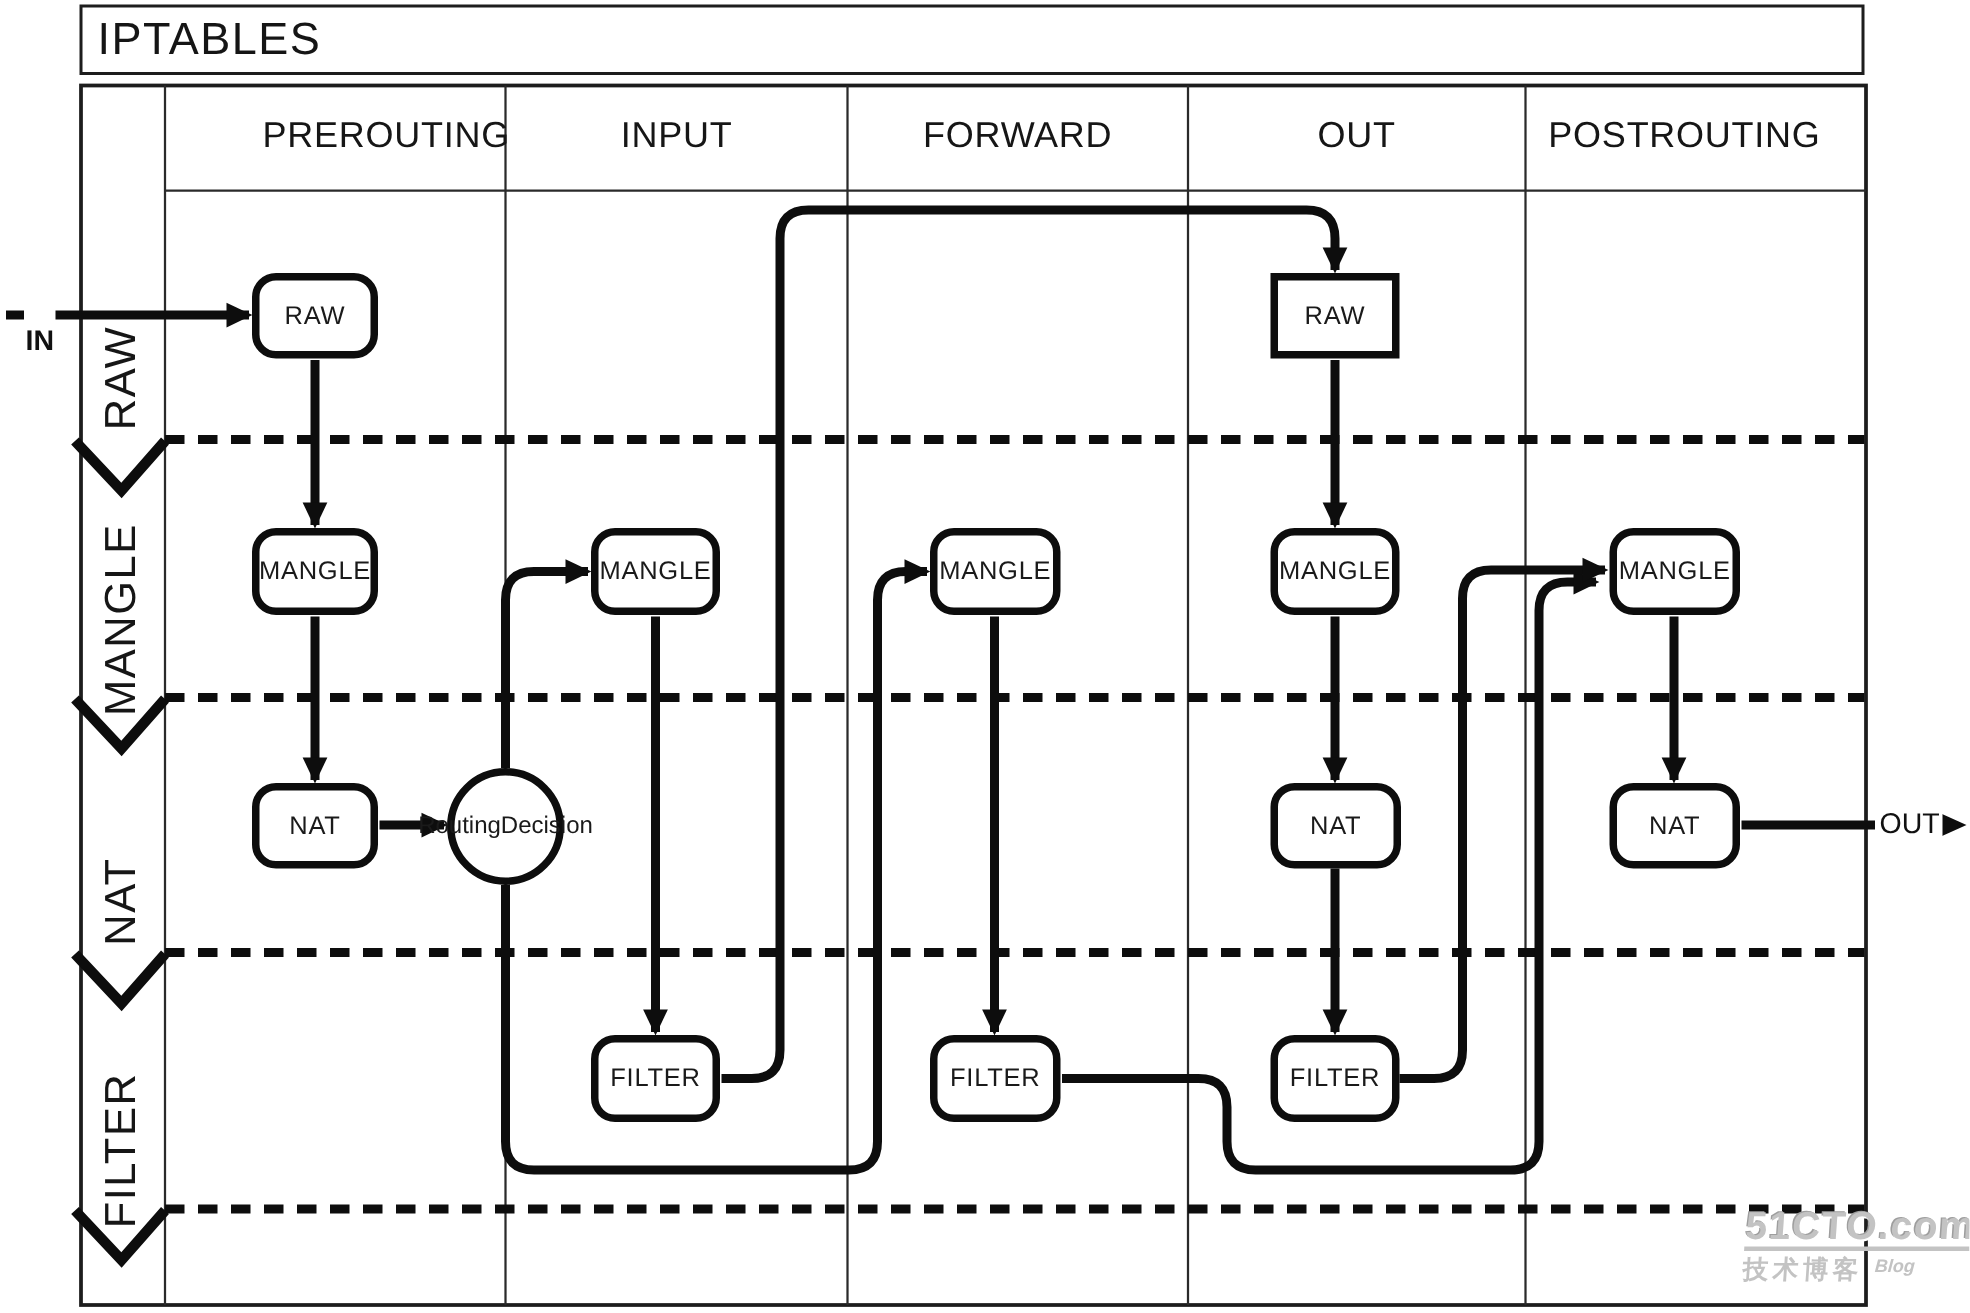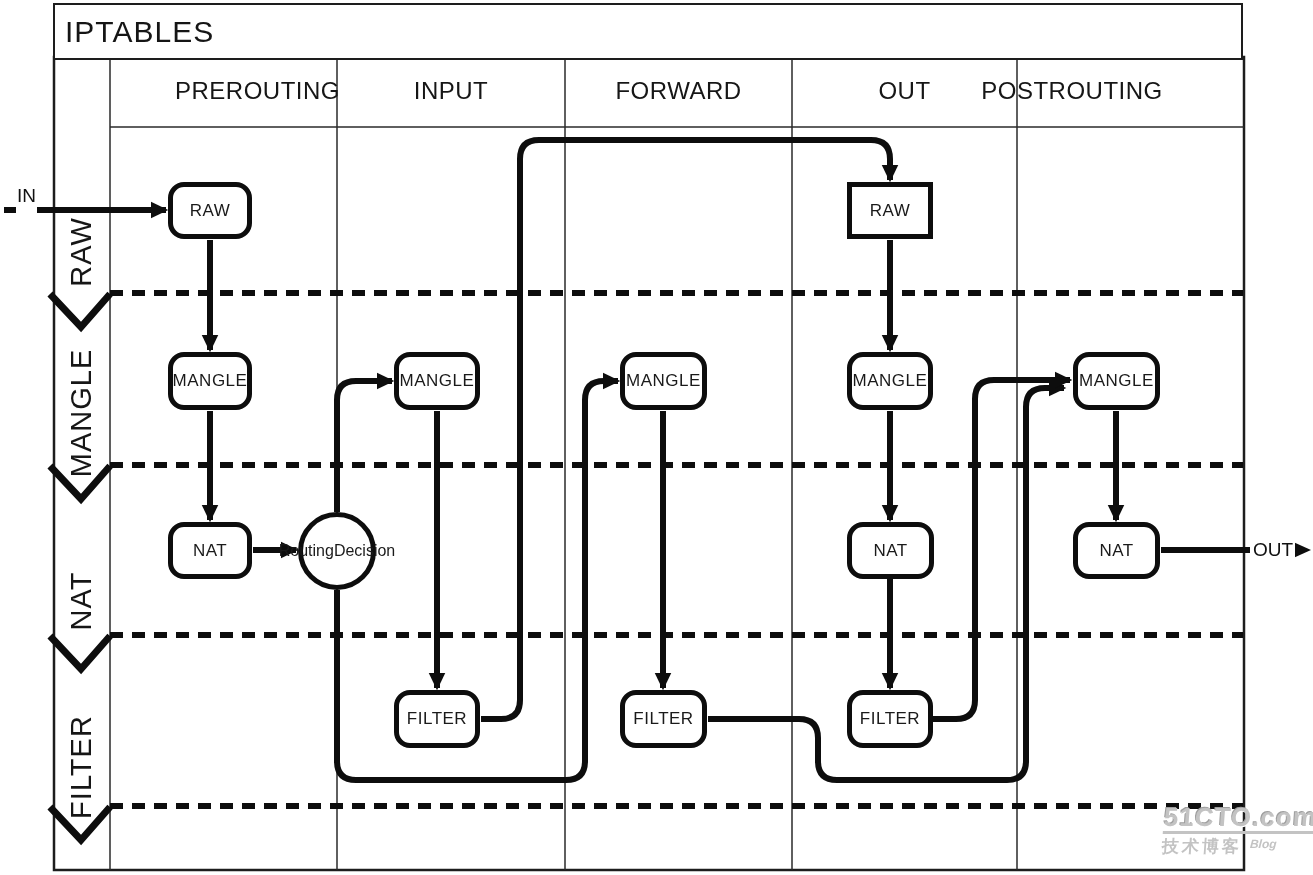--- a/index.html
+++ b/index.html
@@ -2,21 +2,21 @@
 <html><head>
 <meta charset="utf-8">
 <style>
   html,body{margin:0;padding:0;background:#fff;}
   .stage{
     position:relative;width:1313px;height:875px;background:#fff;overflow:hidden;
     font-family:"Liberation Sans", sans-serif;color:#111;
   }
   .stage svg{position:absolute;left:0;top:0;}
   .title-box{
-    position:absolute;left:53px;top:3px;width:1190px;height:57px;
+    position:absolute;left:53px;top:3px;width:1190px;height:47px;
     border:2px solid #1d1d1d;box-sizing:border-box;background:#fff;
     display:flex;align-items:center;padding-left:10px;
     font-size:30px;letter-spacing:1px;color:#151515;
   }
   .col-header{
     position:absolute;top:74px;height:34px;display:flex;align-items:center;justify-content:center;
     font-size:24px;letter-spacing:0.5px;color:#161616;
   }
   .row-label{
     position:absolute;width:170px;height:44px;line-height:44px;text-align:center;
@@ -105,21 +105,21 @@
   </svg>
 
   <div class="title-box">
     <span>IPTABLES</span>
   </div>
 
   <div class="col-header" style="left:110px;width:227px;padding-left:34px;">PREROUTING</div>
   <div class="col-header" style="left:337px;width:228px;">INPUT</div>
   <div class="col-header" style="left:565px;width:227px;">FORWARD</div>
   <div class="col-header" style="left:792px;width:225px;">OUT</div>
-  <div class="col-header" style="left:966px;width:212px;text-align:center;">POSTROUTING</div>
+  <div class="col-header" style="left:1017px;width:212px;text-align:center;">POSTROUTING</div>
 
   <div class="row-label" style="left:-4px;top:230px;">RAW</div>
   <div class="row-label" style="left:-4px;top:391px;">MANGLE</div>
   <div class="row-label" style="left:-4px;top:579px;">NAT</div>
   <div class="row-label" style="left:-4px;top:745px;">FILTER</div>
 
   <div class="node" style="left:168px;top:182px;width:84px;height:57px;">RAW</div>
   <div class="node" style="left:168px;top:352px;width:84px;height:58px;">MANGLE</div>
   <div class="node" style="left:168px;top:522px;width:84px;height:57px;">NAT</div>
   <div class="node" style="left:394px;top:352px;width:86px;height:58px;">MANGLE</div>
@@ -131,21 +131,21 @@
   <div class="node" style="left:847px;top:522px;width:87px;height:57px;">NAT</div>
   <div class="node" style="left:847px;top:690px;width:86px;height:58px;">FILTER</div>
   <div class="node" style="left:1073px;top:352px;width:87px;height:58px;">MANGLE</div>
   <div class="node" style="left:1073px;top:522px;width:87px;height:57px;">NAT</div>
 
   <div class="decision-circle">
     <span>Routing</span>
     <span>Decision</span>
   </div>
 
-  <div class="flow-label" style="left:15px;top:185px;">IN</div>
+  <div class="flow-label" style="left:15px;top:217px;font-weight:bold;">IN</div>
   <div class="flow-label" style="left:1251px;top:539px;">OUT</div>
 
   <div class="watermark">
     <span class="wm-brand">51CTO.com</span>
     <div class="wm-row">
       <span class="wm-tagline">技术博客</span>
       <span class="wm-blog">Blog</span>
     </div>
   </div>
 

